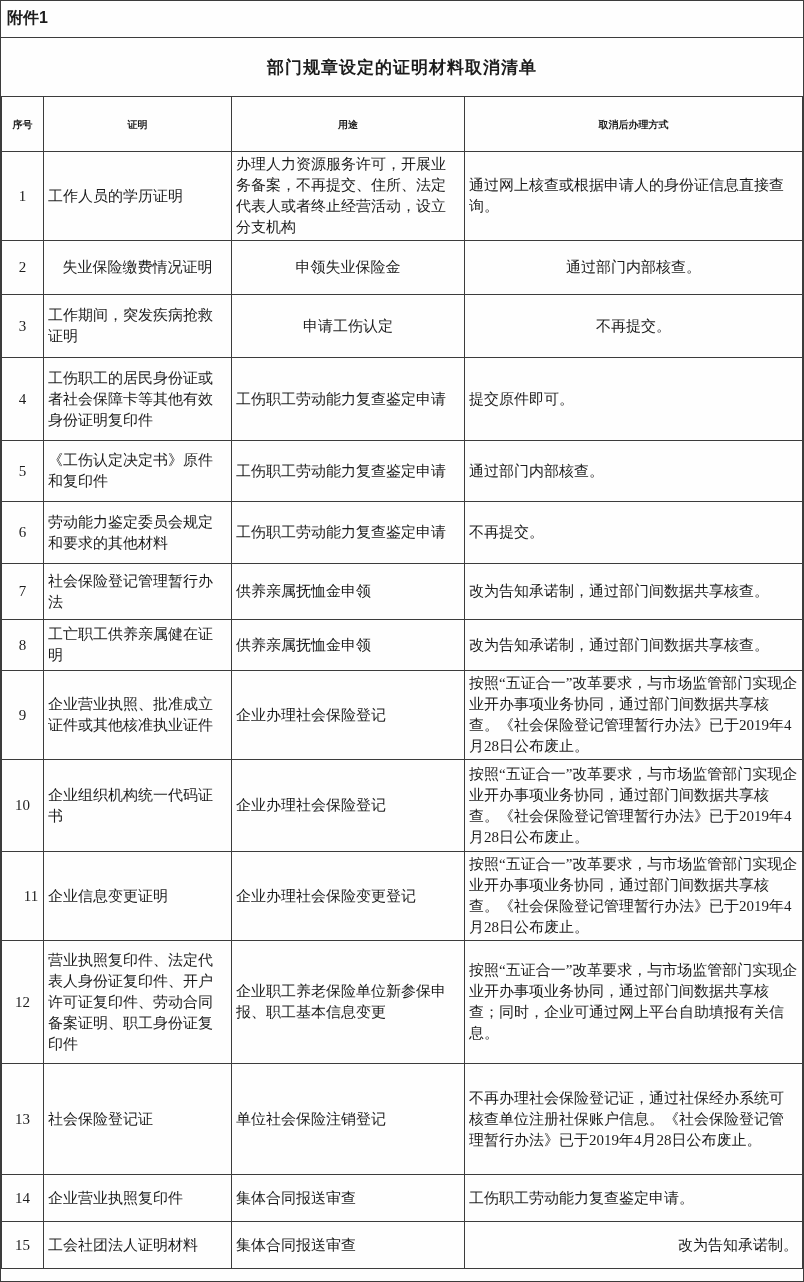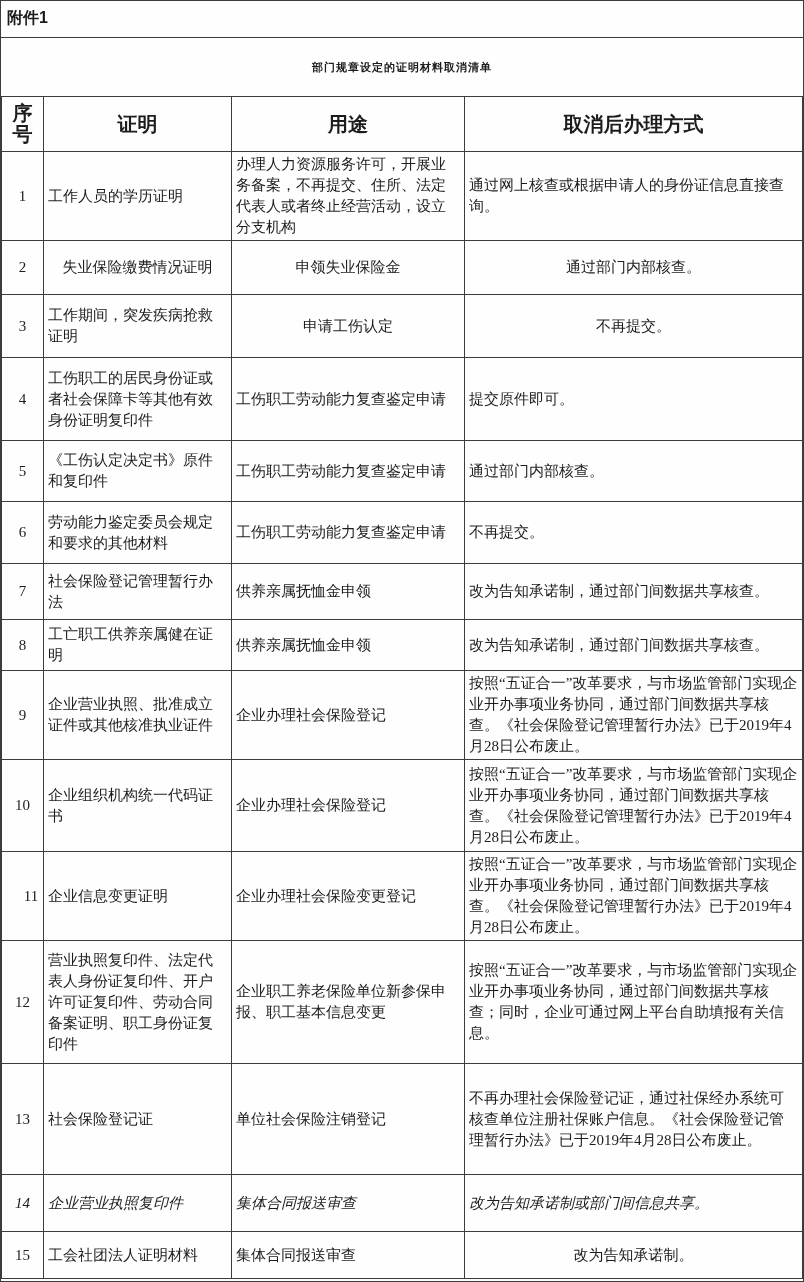--- a/index.html
+++ b/index.html
@@ -23,21 +23,21 @@
     padding:7px 6px 8px 6px;
     border-bottom:1px solid #3c3c3c;
   }
   .title{
     height:58px;
     display:flex;
     align-items:center;
     justify-content:center;
     font-family:Liberation Sans, sans-serif;
     font-weight:bold;
-    font-size:11px;
+    font-size:17px;
     letter-spacing:1px;
     text-align:center;
   }
   table.main{
     width:100%;
     border-collapse:collapse;
     table-layout:fixed;
   }
   table.main th, table.main td{
     border:1px solid #3c3c3c;
@@ -46,21 +46,21 @@
     padding:2px 4px;
     vertical-align:middle;
     word-break:break-all;
     overflow:hidden;
   }
   table.main thead th{
     font-family:"Liberation Sans","DejaVu Sans",sans-serif;
     font-weight:bold;
     text-align:center;
     height:50px;
-    font-size:20px;
+    font-size:10px;
   }
   td.c-no{text-align:center;}
   col.w-no{width:42px;}
   col.w-cert{width:188px;}
   col.w-purpose{width:233px;}
 </style>
 </head>
 <body>
 
 <div class="page">
@@ -156,28 +156,28 @@
           <td style="text-align: left;">营业执照复印件、法定代表人身份证复印件、开户许可证复印件、劳动合同备案证明、职工身份证复印件</td>
           <td style="text-align: left;">企业职工养老保险单位新参保申报、职工基本信息变更</td>
           <td style="text-align: left;">按照“五证合一”改革要求，与市场监管部门实现企业开办事项业务协同，通过部门间数据共享核查；同时，企业可通过网上平台自助填报有关信息。</td>
         </tr>
         <tr style="height: 111px;">
           <td class="c-no" style="text-align: center;">13</td>
           <td style="text-align: left;">社会保险登记证</td>
           <td style="text-align: left;">单位社会保险注销登记</td>
           <td style="text-align: left;">不再办理社会保险登记证，通过社保经办系统可核查单位注册社保账户信息。《社会保险登记管理暂行办法》已于2019年4月28日公布废止。</td>
         </tr>
-        <tr style="height: 57px; font-style: italic;">
+        <tr style="height: 47px;">
           <td class="c-no" style="text-align: center;">14</td>
           <td style="text-align: left;">企业营业执照复印件</td>
           <td style="text-align: left;">集体合同报送审查</td>
-          <td style="text-align: left;">改为告知承诺制或部门间信息共享。</td>
+          <td style="text-align: left;">工伤职工劳动能力复查鉴定申请。</td>
         </tr>
         <tr style="height: 47px;">
           <td class="c-no" style="text-align: center;">15</td>
           <td style="text-align: left;">工会社团法人证明材料</td>
           <td style="text-align: left;">集体合同报送审查</td>
-          <td style="text-align: center;">改为告知承诺制。</td>
+          <td style="text-align: right;">改为告知承诺制。</td>
         </tr>
       </tbody>
   </table>
 
 </div>
 
 </body></html>

